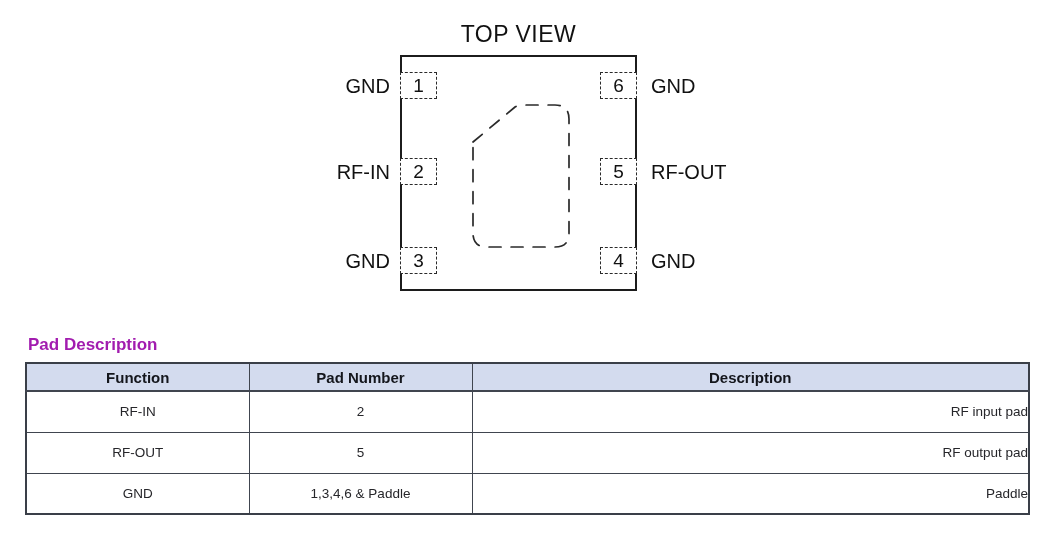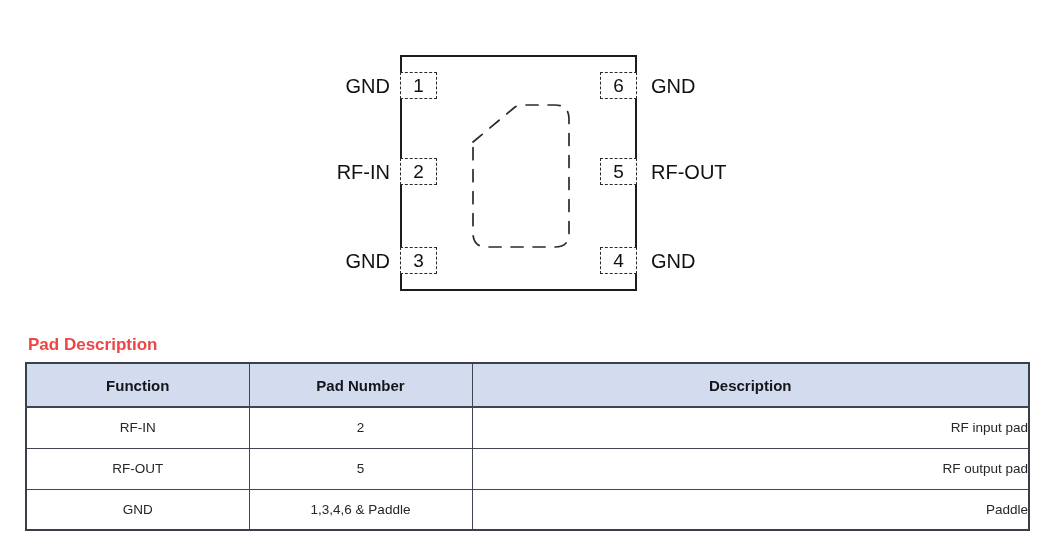--- a/index.html
+++ b/index.html
@@ -66,39 +66,39 @@
   .pin-label.row-top    { top: 72px; }
   .pin-label.row-mid    { top: 158px; }
   .pin-label.row-bottom { top: 247px; }
 
   
   .table-heading {
     position: absolute;
     left: 28px; top: 335px;
     font-size: 17px;
     font-weight: bold;
-    color: #ef4444;
+    color: #a21caf;
   }
   table.pad-table {
     position: absolute;
     left: 25px; top: 362px;
     width: 1005px;
     border-collapse: collapse;
     table-layout: fixed;
     background: #ffffff;
   }
   table.pad-table th, table.pad-table td {
     border: 1.5px solid #40454f;
   }
   table.pad-table th {
     background: #d3dbee;
     font-size: 15px;
     font-weight: bold;
     color: #14161c;
-    height: 44px;
+    height: 28px;
     text-align: center;
     border-bottom-width: 2px;
   }
   table.pad-table td {
     font-size: 13.5px;
     color: #26262a;
     height: 41px;
     text-align: center;
     vertical-align: middle;
   }
@@ -108,20 +108,21 @@
     text-align: right;
     padding-left: 12px;
   }
   table.pad-table { border: 2px solid #3a3f48; }
 </style>
 </head>
 <body>
 
 <div class="page">
 
+  <div class="diagram-title">TOP VIEW</div>
 
   <div class="chip">
     <svg class="paddle-svg" viewBox="0 0 233 232" xmlns="http://www.w3.org/2000/svg">
       <path d="M 71 85 L 113 50 Q 116 48 121 48 L 153 48 Q 167 48 167 62 L 167 176 Q 167 190 153 190 L 85 190 Q 71 190 71 176 Z" fill="none" stroke="#2a2a2a" stroke-width="1.7" stroke-dasharray="12 10" stroke-linecap="round"></path>
     </svg>
 
     <div class="pad left row-top">
         <span>1</span>
       </div>
     <div class="pad left row-mid">

